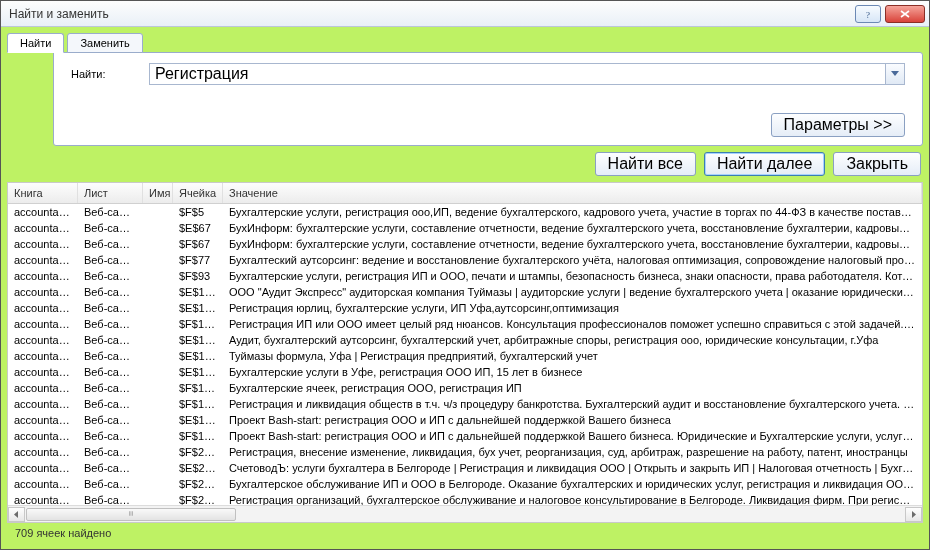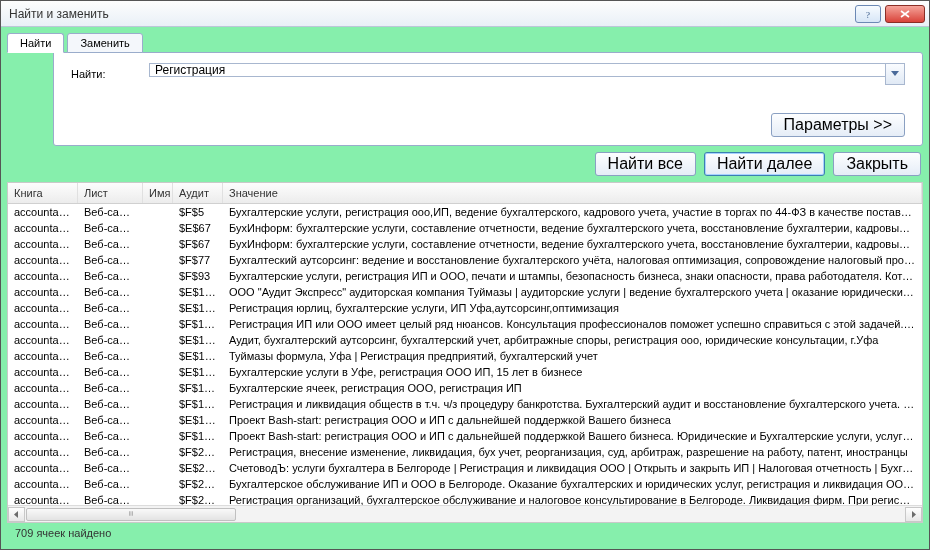--- a/index.html
+++ b/index.html
@@ -1,32 +1,32 @@
 <!DOCTYPE html>
 <html><head>
 <meta charset="utf-8">
 <style>
   * { box-sizing: border-box; }
   html, body { margin: 0; padding: 0; font-family: "Segoe UI", Tahoma, sans-serif; font-size: 11px; color: #000; background: #fff; }
-  .window { width: 930px; height: 550px; border: 1px solid #555; background: #86efac; display: flex; flex-direction: column; }
+  .window { width: 930px; height: 550px; border: 1px solid #555; background: #bef264; display: flex; flex-direction: column; }
   .titlebar { height: 26px; background: linear-gradient(#fdfdfd,#e9f0f7); border-bottom: 1px solid #bcc7d8; display: flex; align-items: center; padding: 0 4px 0 8px; }
   .titlebar .title { flex: 1; font-size: 12px; color: #333; }
   .titlebar .tbtn { height: 18px; border: 1px solid #6b88b4; border-radius: 3px; margin-left: 4px; display: flex; align-items: center; justify-content: center; background: linear-gradient(#f7fbff,#d7e6f7); cursor: pointer; }
   .tbtn.help { width: 26px; }
   .tbtn.close { width: 40px; background: linear-gradient(#f5a49a,#d9433a); border-color: #8a2e26; }
   .tbtn svg { display: block; }
   .client { flex: 1; display: flex; flex-direction: column; padding: 6px; overflow: hidden; }
   .tabs { display: flex; gap: 3px; margin-bottom: -1px; position: relative; z-index: 2; }
   .tab { padding: 3px 12px; border: 1px solid #9aaccb; border-bottom-color: #fff; border-radius: 3px 3px 0 0; background: #fff; cursor: pointer; }
   .tab.inactive { border-bottom-color: #9aaccb; background: #f4f7fb; }
   .tabbox { border: 1px solid #9aaccb; border-radius: 0 3px 3px 3px; padding: 10px 17px 8px; background: #fff; position: relative; margin-left: 46px; }
   .searchrow { display: flex; align-items: center; gap: 8px; }
   .searchrow label { width: 70px; }
   .combo { flex:1; display:flex; }
-  .combo input { flex:1; border:1px solid #a8b7cf; border-right:none; height:14px; padding:2px 5px; font-family:inherit; font-size:12px; outline:none; }
+  .combo input { flex:1; border:1px solid #a8b7cf; border-right:none; height:22px; padding:2px 5px; font-family:inherit; font-size:16px; outline:none; }
   .combo .cbtn { width:20px; height:22px; border:1px solid #a8b7cf; background:linear-gradient(#fafcff,#e0e9f5); display:flex; align-items:center; justify-content:center; cursor:pointer; }
   .params-row { display:flex; justify-content:flex-end; margin-top:28px; }
   .btn { height:24px; padding:0 12px; border:1px solid #8aa0c2; border-radius:3px; background:linear-gradient(#fdfeff,#e5edf7); cursor:pointer; font-family:inherit; font-size:16px; }
   .btn.default { border-color:#3c7fb1; box-shadow:0 0 0 1px #a6d2ff inset; }
   .actionrow { display:flex; justify-content:flex-end; gap:8px; margin-top:6px; padding:0 2px; }
   .gridwrap { flex:1; margin-top:6px; border:1px solid #c9c9c9; background:#fff; display:flex; flex-direction:column; overflow:hidden; }
   .ghead { display:flex; background:linear-gradient(#fdfdfd,#ececec); border-bottom:1px solid #d0d0d0; }
   .ghead .gh { padding:4px 6px; border-right:1px solid #e0e0e0; font-weight:400; color:#333; white-space:nowrap; overflow:hidden; }
   .gbody { flex:1; overflow:hidden; }
   .grow { display:flex; height:16px; line-height:16px; white-space:nowrap; overflow:hidden; }
@@ -86,21 +86,21 @@
       <button class="btn">Найти все</button>
       <button class="btn default">Найти далее</button>
       <button class="btn">Закрыть</button>
     </div>
 
     <div class="gridwrap">
       <div class="ghead">
         <div class="gh c0">Книга</div>
         <div class="gh c1">Лист</div>
         <div class="gh c2">Имя</div>
-        <div class="gh c3">Аудит</div>
+        <div class="gh c3">Ячейка</div>
         <div class="gh c4">Значение</div>
       </div>
       <div class="gbody" id="gbody">
           <div class="grow">
             <div class="gc c0">accountant...</div>
             <div class="gc c1">Веб-сайты</div>
             <div class="gc c2"></div>
             <div class="gc c3">$F$5</div>
             <div class="gc c4">Бухгалтерские услуги, регистрация ооо,ИП, ведение бухгалтерского, кадрового учета, участие в торгах по 44-ФЗ в качестве поставщика, консультирование по п</div>
           </div>

